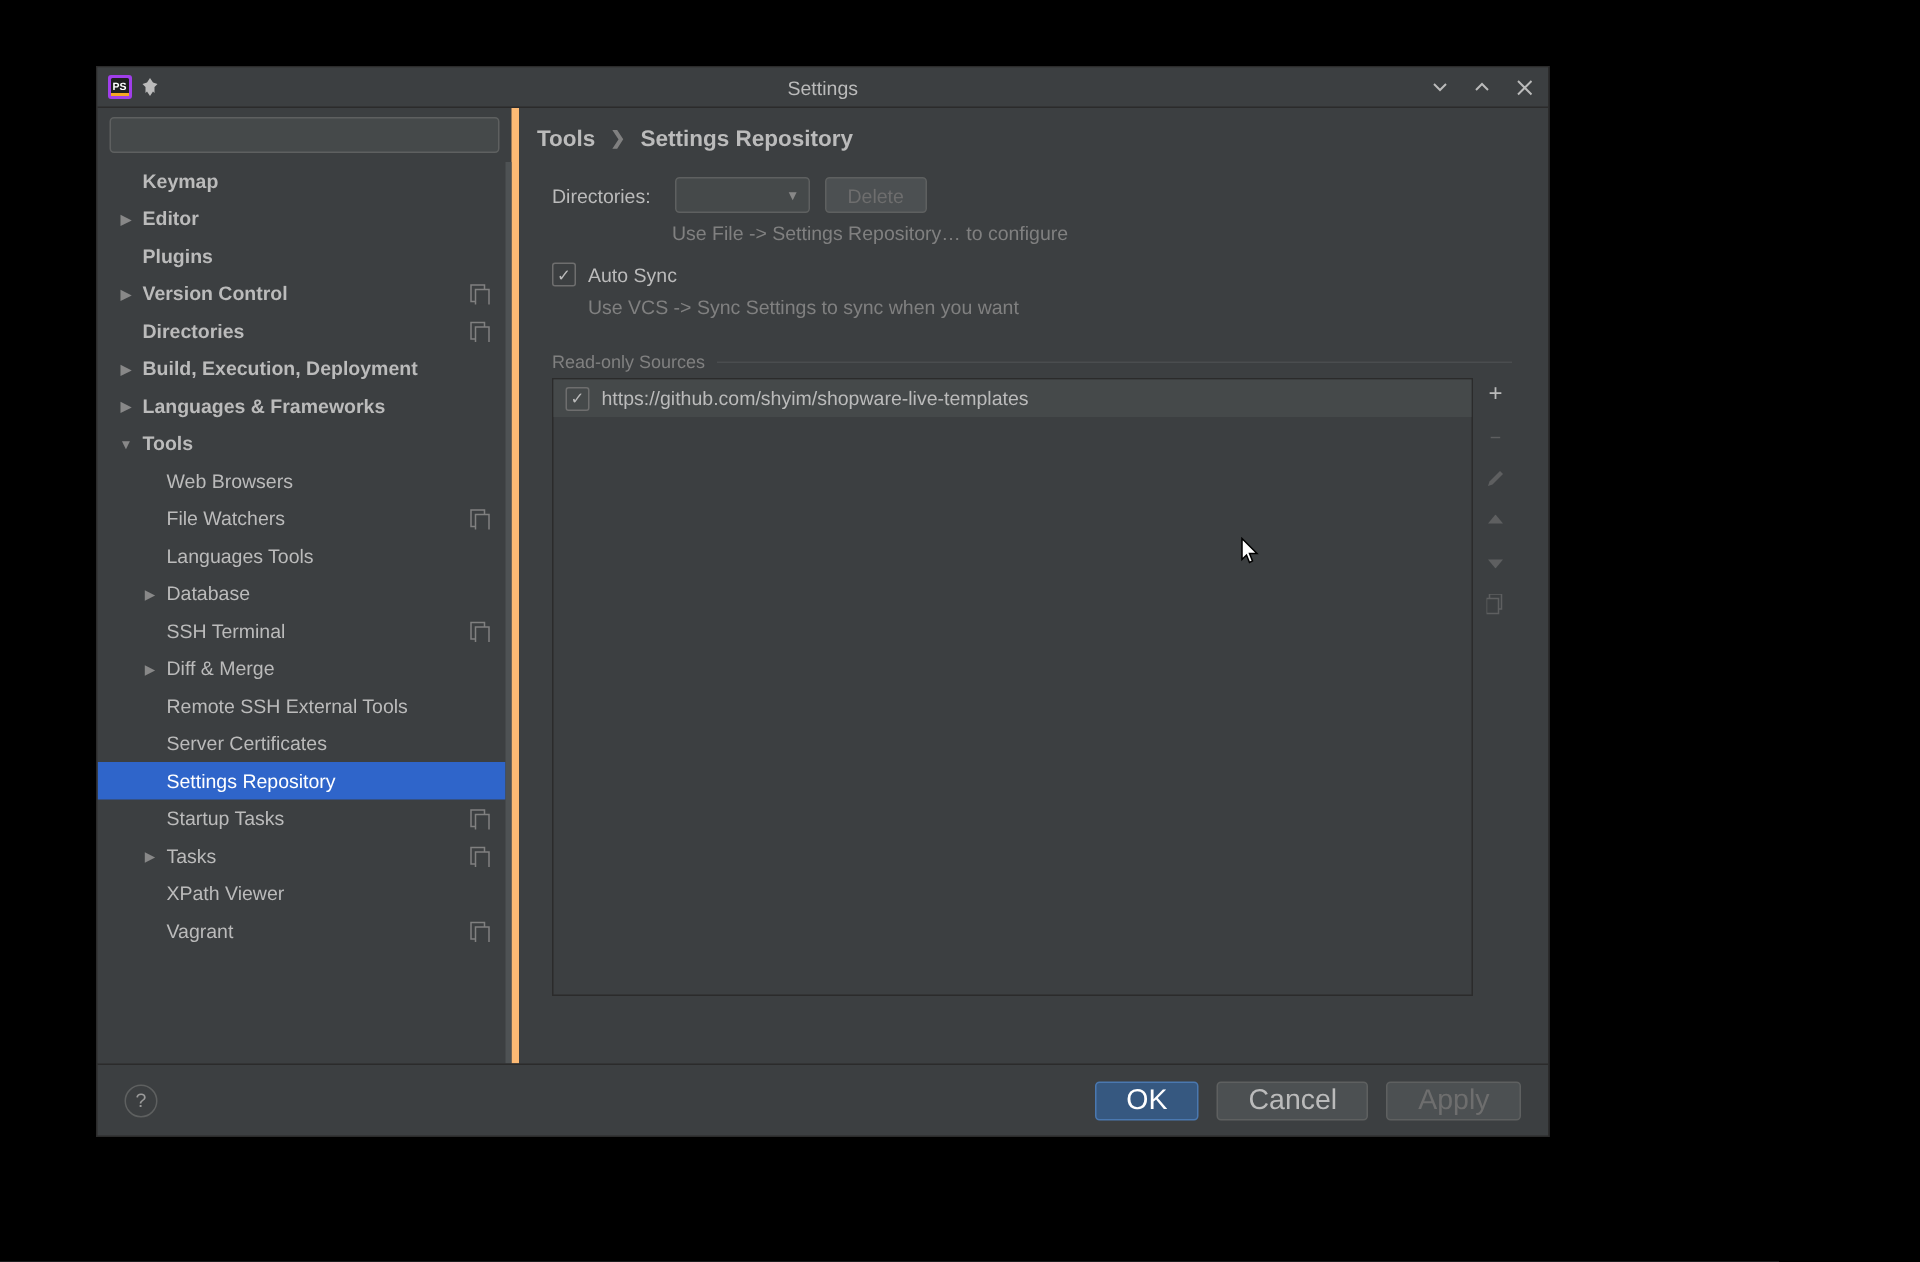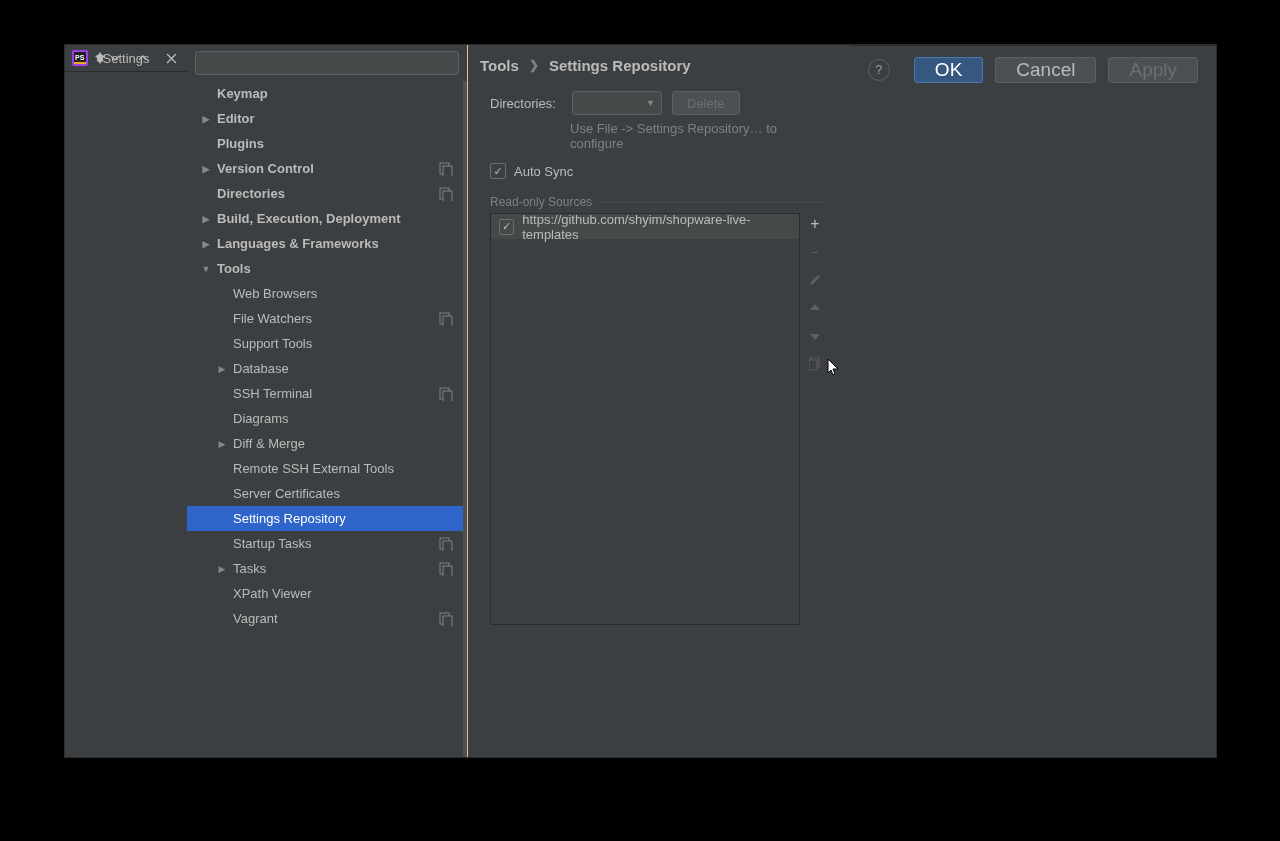--- a/index.html
+++ b/index.html
@@ -1,39 +1,39 @@
 <!DOCTYPE html>
 <html><head>
 <meta charset="utf-8">
 <style>
 * { margin:0; padding:0; box-sizing:border-box; font-family:"Segoe UI",Arial,sans-serif; }
 body { background:#000; width:1280px; height:841px; position:relative; }
 
 .window {
-  position:absolute; left:64px; top:44px; width:1153px; height:714px;
+  position:absolute; left:64px; top:44px; width:969px; height:714px;
   background:#3c3f41; border:1px solid #2b2b2b;
   box-shadow:0 25px 60px 20px rgba(0,0,0,0.6);
-  display:flex; flex-direction:row; color:#bbbbbb;
+  display:flex; flex-direction:column; color:#bbbbbb;
 }
 
 .titlebar {
   height:27px; background:#3c3f41; display:flex; align-items:center;
   border-bottom:1px solid #2b2b2b; position:relative;
 }
 .tb-left { display:flex; align-items:center; padding-left:6px; gap:4px; }
 .app-icon { width:18px; height:18px; display:flex; align-items:center; justify-content:center; }
 .app-icon svg { width:18px; height:18px; }
 .pin-icon { width:14px; height:14px; display:flex; align-items:center; justify-content:center; color:#bbbbbb; }
 .tb-title { position:absolute; left:50%; transform:translateX(-50%); font-size:13px; color:#bbbbbb; }
 .tb-right { margin-left:auto; display:flex; gap:12px; padding-right:8px; color:#bbbbbb; }
 .tb-btn { width:16px; height:16px; display:flex; align-items:center; justify-content:center; cursor:pointer; font-size:12px; }
 
 .body { flex:1; display:flex; overflow:hidden; }
 
-.sidebar { width:281px; background:#3c3f41; border-right:1px solid #fdba74; display:flex; flex-direction:column; }
+.sidebar { width:281px; background:#3c3f41; border-right:5px solid #fdba74; display:flex; flex-direction:column; }
 .search-wrap { padding:6px 8px; }
 .search {
   width:100%; height:24px; background:#45494a; border:1px solid #5e6060;
   border-radius:3px; padding:0 6px 0 22px; color:#bbb; font-size:12px;
   position:relative;
 }
 .search-wrap { position:relative; }
 .search-icon { position:absolute; left:14px; top:10px; width:14px; height:14px; color:#808080; pointer-events:none; }
 
 .tree { flex:1; overflow:auto; font-size:13px; border-right:4px solid #4e5254; }
@@ -221,40 +221,35 @@
             <span class="arrow blank">▶</span>
             <span class="tree-label">File Watchers</span>
             <span class="overlay-icon"><svg viewBox="0 0 14 14">
                 <rect x="1" y="1" width="9" height="11" stroke="#808080" fill="none" stroke-width="1"></rect>
                 <rect x="4" y="4" width="9" height="11" stroke="#808080" fill="#3c3f41" stroke-width="1"></rect>
               </svg></span>
           </div>
           <div class="tree-row">
             <span class="tree-spacer" style="width:16px"></span>
             <span class="arrow blank">▶</span>
-            <span class="tree-label">Support Tools</span>
+            <span class="tree-label">Languages Tools</span>
           </div>
           <div class="tree-row">
             <span class="tree-spacer" style="width:16px"></span>
             <span class="arrow">▶</span>
             <span class="tree-label">Database</span>
           </div>
           <div class="tree-row">
             <span class="tree-spacer" style="width:16px"></span>
             <span class="arrow blank">▶</span>
             <span class="tree-label">SSH Terminal</span>
             <span class="overlay-icon"><svg viewBox="0 0 14 14">
                 <rect x="1" y="1" width="9" height="11" stroke="#808080" fill="none" stroke-width="1"></rect>
                 <rect x="4" y="4" width="9" height="11" stroke="#808080" fill="#3c3f41" stroke-width="1"></rect>
               </svg></span>
-          </div>
-          <div class="tree-row">
-            <span class="tree-spacer" style="width:16px"></span>
-            <span class="arrow blank">▶</span>
-            <span class="tree-label">Diagrams</span>
           </div>
           <div class="tree-row">
             <span class="tree-spacer" style="width:16px"></span>
             <span class="arrow">▶</span>
             <span class="tree-label">Diff &amp; Merge</span>
           </div>
           <div class="tree-row">
             <span class="tree-spacer" style="width:16px"></span>
             <span class="arrow blank">▶</span>
             <span class="tree-label">Remote SSH External Tools</span>
@@ -318,20 +313,21 @@
               <span class="combo-caret">▼</span>
             </div>
           <button class="btn disabled">Delete</button>
         </div>
         <div class="hint">Use File -&gt; Settings Repository… to configure</div>
 
         <div class="check-row">
           <span class="chk">✓</span>
           <span>Auto Sync</span>
         </div>
+        <div class="hint2">Use VCS -&gt; Sync Settings to sync when you want</div>
 
         <div class="section-header">
           <span>Read-only Sources</span>
           <span class="rule"></span>
         </div>
 
         <div class="sources-area">
           <div class="sources" id="sources">
               <div class="src-row">
                 <span class="chk">✓</span>

